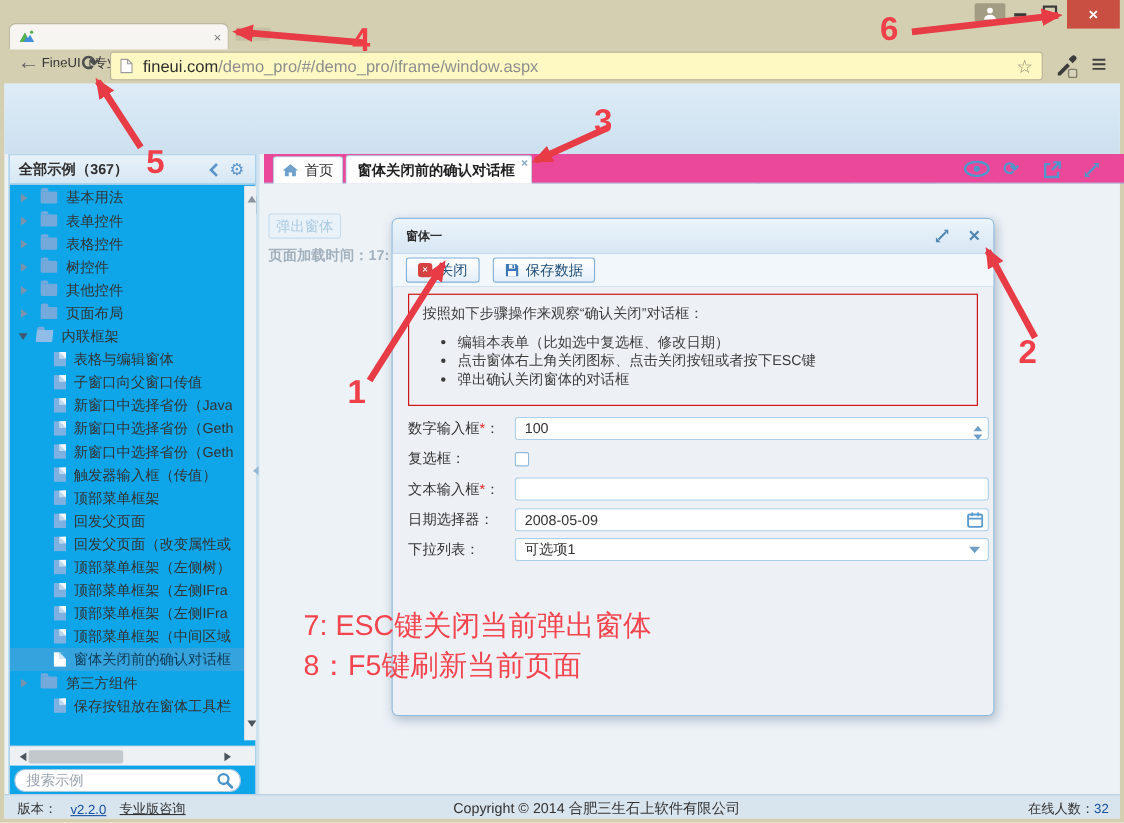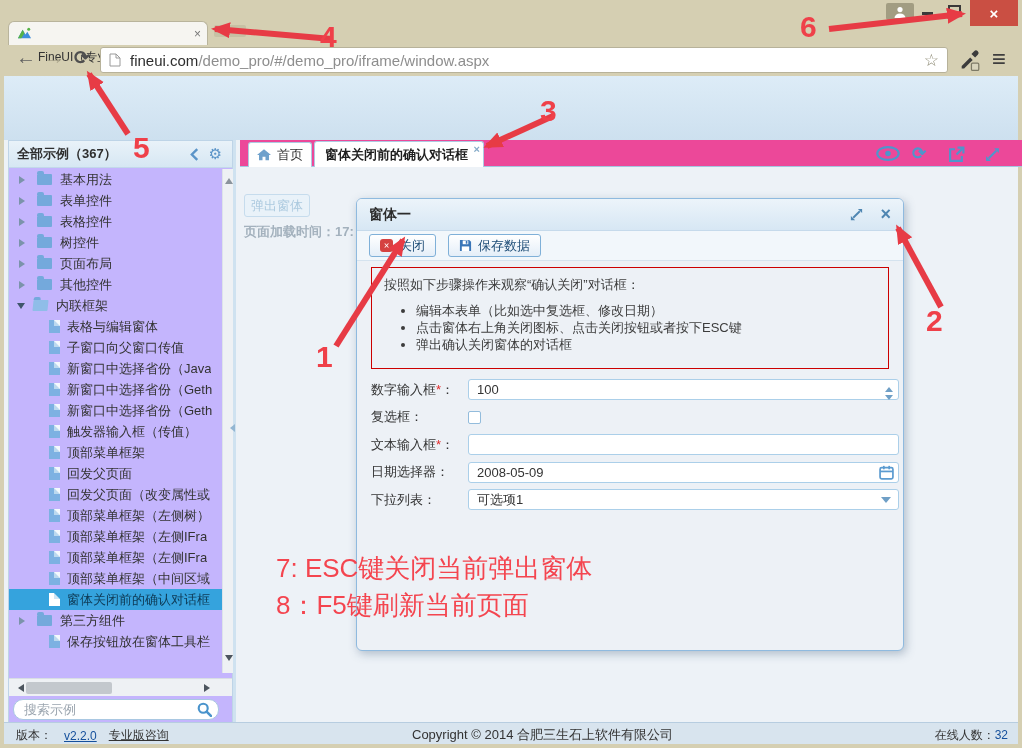--- a/index.html
+++ b/index.html
@@ -19,21 +19,21 @@
   .win-min { position:absolute; left:922px; top:12px; width:11px; height:3px; background:#3a3a3a; }
   .win-max { position:absolute; left:948px; top:5px; width:13px; height:11px; border:2px solid #3a3a3a; background:transparent; }
   .win-close { position:absolute; left:970px; top:0; width:48px; height:26px; background:#ca4f43; color:#fff; display:flex; align-items:center; justify-content:center; font-size:15px; font-weight:bold; }
   .win-close::before { content:"×"; }
 
   .nav-back, .nav-fwd { position:absolute; top:46px; font-size:20px; }
   .nav-back { left:16px; color:#5f5f5f; } .nav-back::before{content:"←";}
   .nav-fwd  { left:44px; color:#aca78d; } .nav-fwd::before{content:"→";}
   .nav-reload { position:absolute; left:74px; top:46px; font-size:19px; color:#4f4f4f; font-weight:bold; }
   .nav-reload::before { content:"⟳"; }
-  .addrbar { position:absolute; left:100px; top:47px; width:848px; height:26px; background:#ffffff; border:1px solid #b7b29a; border-radius:3px; display:flex; align-items:center; padding:0 8px; }
+  .addrbar { position:absolute; left:100px; top:47px; width:848px; height:26px; background:#fef9c3; border:1px solid #b7b29a; border-radius:3px; display:flex; align-items:center; padding:0 8px; }
   .addr-doc { width:12px; height:14px; margin-right:9px; flex:none; }
   .addr-host { font-size:15px; color:#2e2e2e; }
   .addr-path { font-size:15px; color:#8e8e8e; }
   .addr-star { margin-left:auto; font-size:17px; color:#8d8a74; }
   .addr-star::before { content:"☆"; }
   .ext-dropper { position:absolute; left:958px; top:49px; width:22px; height:22px; }
   .menu-btn { position:absolute; left:992px; top:45px; font-size:24px; color:#3e3e3e; }
   .menu-btn::before { content:"≡"; }
 
   
@@ -44,21 +44,21 @@
   .app-title { position:absolute; left:58px; top:94px; font-size:22px; font-weight:bold; color:#151515; letter-spacing:1px; }
   .hdr-act { position:absolute; top:87px; width:76px; height:48px; display:flex; flex-direction:column; align-items:center; }
   .hdr-act .ic { width:26px; height:24px; }
   .hdr-act .lb { font-size:12px; color:#333; margin-top:3px; white-space:nowrap; }
   .act-1 { left:648px; } .act-2 { left:724px; } .act-3 { left:802px; }
   .avatar { position:absolute; left:878px; top:89px; width:40px; height:40px; }
   .user-name { position:absolute; left:926px; top:102px; font-size:14px; color:#333; }
   .user-caret { position:absolute; left:1000px; top:109px; width:0; height:0; border:5px solid transparent; border-top:6px solid #7aa0c0; }
 
   
-  .sidebar { position:absolute; left:8px; top:140px; width:225px; height:582px; background:#c4b5fd; border:1px solid #bed4e7; border-bottom:none; }
+  .sidebar { position:absolute; left:8px; top:140px; width:225px; height:582px; background:#0ea5e9; border:1px solid #bed4e7; border-bottom:none; }
   .sb-header { position:absolute; left:0; top:0; width:223px; height:27px; background:linear-gradient(180deg,#e9f2f9,#d6e7f3); border-bottom:1px solid #c2d8ea; display:flex; align-items:center; }
   .sb-title { margin-left:8px; font-size:13px; font-weight:bold; color:#2e2e2e; }
   .sb-collapse { margin-left:auto; width:10px; height:13px; margin-right:10px; }
   .sb-gear { font-size:15px; color:#5b94c8; margin-right:10px; }
   .sb-gear::before { content:"⚙"; }
 
   .tree { position:absolute; left:0; top:28px; width:214px; height:504px; overflow:hidden; }
   .tree-item { height:21px; display:flex; align-items:center; font-size:13px; color:#333; white-space:nowrap; overflow:hidden; }
   .tree-item.branch { padding-left:8px; }
   .tree-item.leaf { padding-left:40px; }
@@ -103,21 +103,21 @@
   .tb-eye { left:636px; } .tb-refresh { left:672px; font-size:17px; color:#4e96cc; font-weight:bold; top:3px; }
   .tb-refresh::before { content:"⟳"; }
   .tb-open { left:708px; } .tb-full { left:744px; }
 
   .content { position:absolute; left:236px; top:167px; width:782px; height:555px; background:#edf2f7; }
   .popup-btn { position:absolute; left:8px; top:27px; width:66px; height:23px; border:1px solid #c6dced; background:#e9f2f9; border-radius:3px; color:#accadf; font-size:13px; display:flex; align-items:center; justify-content:center; }
   .loadtime { position:absolute; left:8px; top:56px; font-size:13px; font-weight:bold; color:#a3b1bd; white-space:nowrap; }
 
   
   .dialog { position:absolute; left:356px; top:198px; width:548px; height:453px; background:#edf1f6; border:1px solid #8fbadf; border-radius:6px; box-shadow:2px 3px 10px rgba(60,90,120,.35); z-index:10; }
-  .dlg-title { height:32px; background:linear-gradient(180deg,#ecf4fa,#d7e7f4); border-bottom:1px solid #c6daeb; border-radius:5px 5px 0 0; display:flex; align-items:center; padding:0 12px; font-size:14px; font-weight:bold; color:#2c2c2c; }
+  .dlg-title { height:32px; background:linear-gradient(180deg,#ecf4fa,#d7e7f4); border-bottom:1px solid #c6daeb; border-radius:5px 5px 0 0; display:flex; align-items:center; padding:0 12px; font-size:11px; font-weight:bold; color:#2c2c2c; }
   .dlg-max { margin-left:auto; width:15px; height:15px; margin-right:16px; }
   .dlg-x { font-size:18px; font-weight:bold; color:#4f86b2; line-height:15px; }
   .dlg-x::before { content:"×"; }
   .dlg-toolbar { height:30px; background:#f2f7fb; border-bottom:1px solid #d5e3ef; display:flex; align-items:center; padding-left:12px; gap:12px;font-family:Liberation Serif, serif; }
   .tb-btn { height:23px; border:1px solid #7fb0d8; border-radius:3px; background:linear-gradient(180deg,#ffffff,#e4eef8); display:flex; align-items:center; gap:6px; padding:0 10px; font-size:13px; color:#1e4d77; }
   .xbox { width:13px; height:13px; background:#d54141; border-radius:3px; color:#fff; font-size:10px; font-weight:bold; line-height:13px; text-align:center; }
   .xbox::before { content:"×"; }
   .floppy { width:13px; height:13px; }
   .dlg-body { position:relative; height:389px; }
   .infobox { position:absolute; left:14px; top:6px; width:518px; height:102px; border:1px solid #cc0000; padding:8px 12px; font-size:13px; color:#3c3c3c; }
@@ -300,26 +300,26 @@
           <span class="t-label">表格控件</span>
         </div>
         <div class="tree-item branch">
           <span class="exp right"></span>
           <span class="ico-folder"></span>
           <span class="t-label">树控件</span>
         </div>
         <div class="tree-item branch">
           <span class="exp right"></span>
           <span class="ico-folder"></span>
+          <span class="t-label">其他控件</span>
+        </div>
+        <div class="tree-item branch">
+          <span class="exp right"></span>
+          <span class="ico-folder"></span>
           <span class="t-label">页面布局</span>
-        </div>
-        <div class="tree-item branch">
-          <span class="exp right"></span>
-          <span class="ico-folder"></span>
-          <span class="t-label">其他控件</span>
         </div>
         <div class="tree-item branch">
           <span class="exp down"></span>
           <span class="ico-folder open"></span>
           <span class="t-label">内联框架</span>
         </div>
         <div class="tree-item leaf">
           <span class="ico-page"></span>
           <span class="t-label">表格与编辑窗体</span>
         </div>

